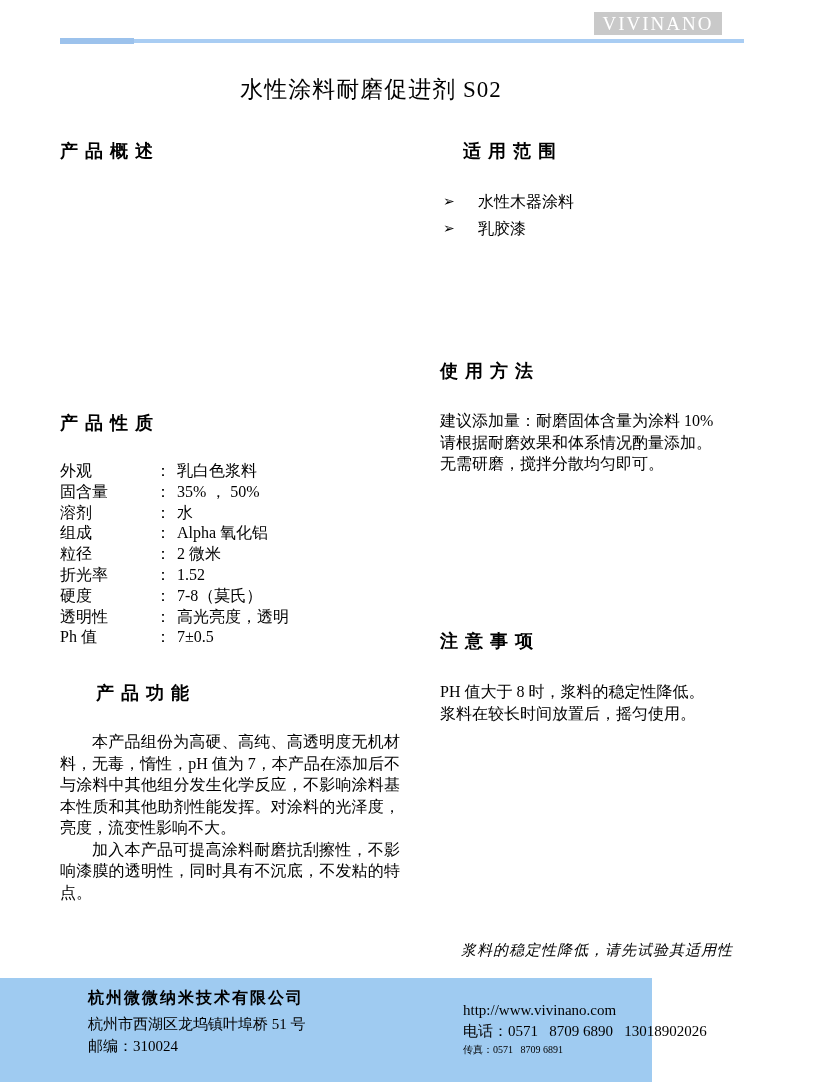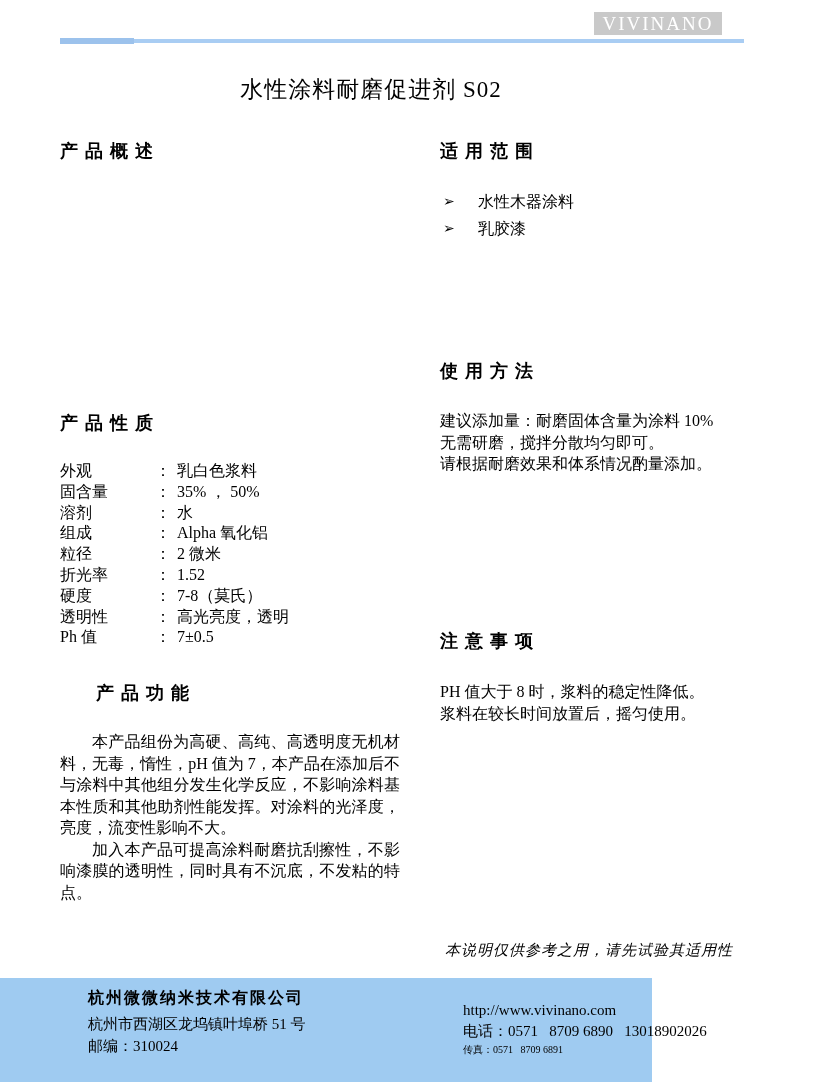--- a/index.html
+++ b/index.html
@@ -168,46 +168,46 @@
       <span class="prop-value">7±0.5</span>
     </div>
   </div>
 
   <div class="heading" style="left:60px; top:681px;margin-left:36px;">产品功能</div>
   <div class="func-paras body-text">
     <p>本产品组份为高硬、高纯、高透明度无机材料，无毒，惰性，pH 值为 7，本产品在添加后不与涂料中其他组分发生化学反应，不影响涂料基本性质和其他助剂性能发挥。对涂料的光泽度，亮度，流变性影响不大。</p>
     <p>加入本产品可提高涂料耐磨抗刮擦性，不影响漆膜的透明性，同时具有不沉底，不发粘的特点。</p>
   </div>
 
-  <div class="heading" style="left:440px; top:139px;">适用范围</div>
+  <div class="heading" style="left:463px; top:139px;">适用范围</div>
   <div class="bullet-list">
     <div class="bullet-row">
       <span class="bullet-glyph">➢</span>
       <span>水性木器涂料</span>
     </div>
     <div class="bullet-row">
       <span class="bullet-glyph">➢</span>
       <span>乳胶漆</span>
     </div>
   </div>
 
   <div class="heading" style="left:440px; top:359px;">使用方法</div>
   <div class="usage-lines">
     <div>建议添加量：耐磨固体含量为涂料 10%</div>
+    <div>请根据耐磨效果和体系情况酌量添加。</div>
     <div>无需研磨，搅拌分散均匀即可。</div>
-    <div>请根据耐磨效果和体系情况酌量添加。</div>
   </div>
 
   <div class="heading" style="left:440px; top:629px;">注意事项</div>
   <div class="notes-lines">
     <div>PH 值大于 8 时，浆料的稳定性降低。</div>
     <div>浆料在较长时间放置后，摇匀使用。</div>
   </div>
 
-  <div class="disclaimer">本说明仅供参考之用，请先试验其适用性</div>
+  <div class="disclaimer">浆料的稳定性降低，请先试验其适用性</div>
 
   <div class="footer">
     <div class="footer-company">杭州微微纳米技术有限公司</div>
     <div class="footer-address">杭州市西湖区龙坞镇叶埠桥 51 号</div>
     <div class="footer-postcode">邮编：310024</div>
     <div class="footer-website">http://www.vivinano.com</div>
     <div class="footer-phone">电话：0571   8709 6890   13018902026</div>
     <div class="footer-fax">传真：0571   8709 6891</div>
   </div>
 

